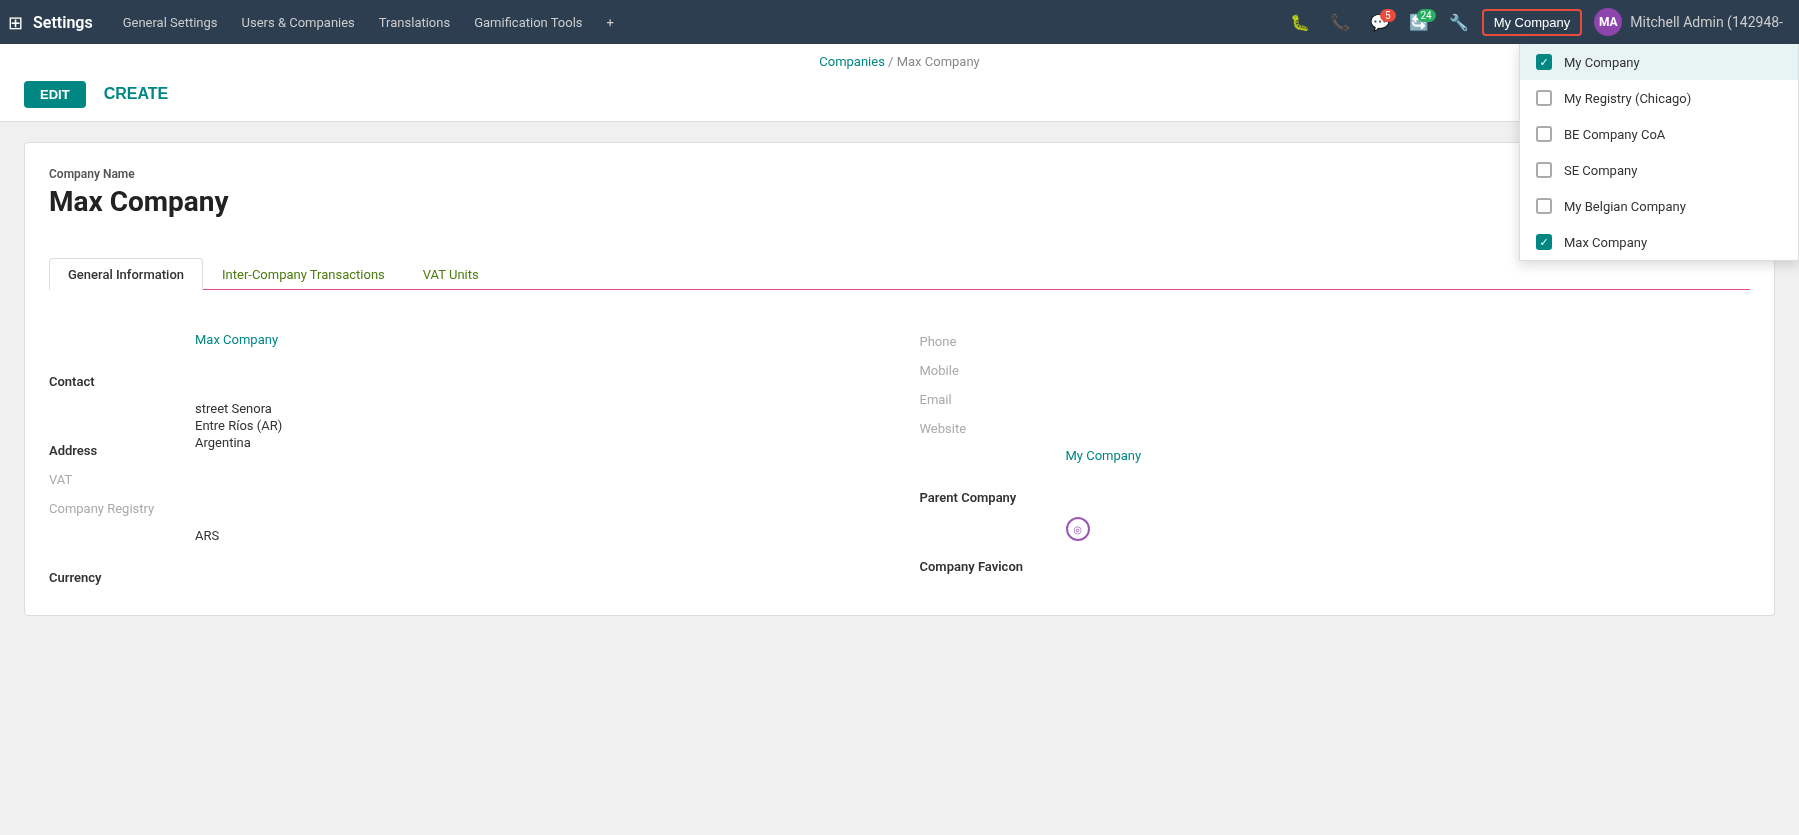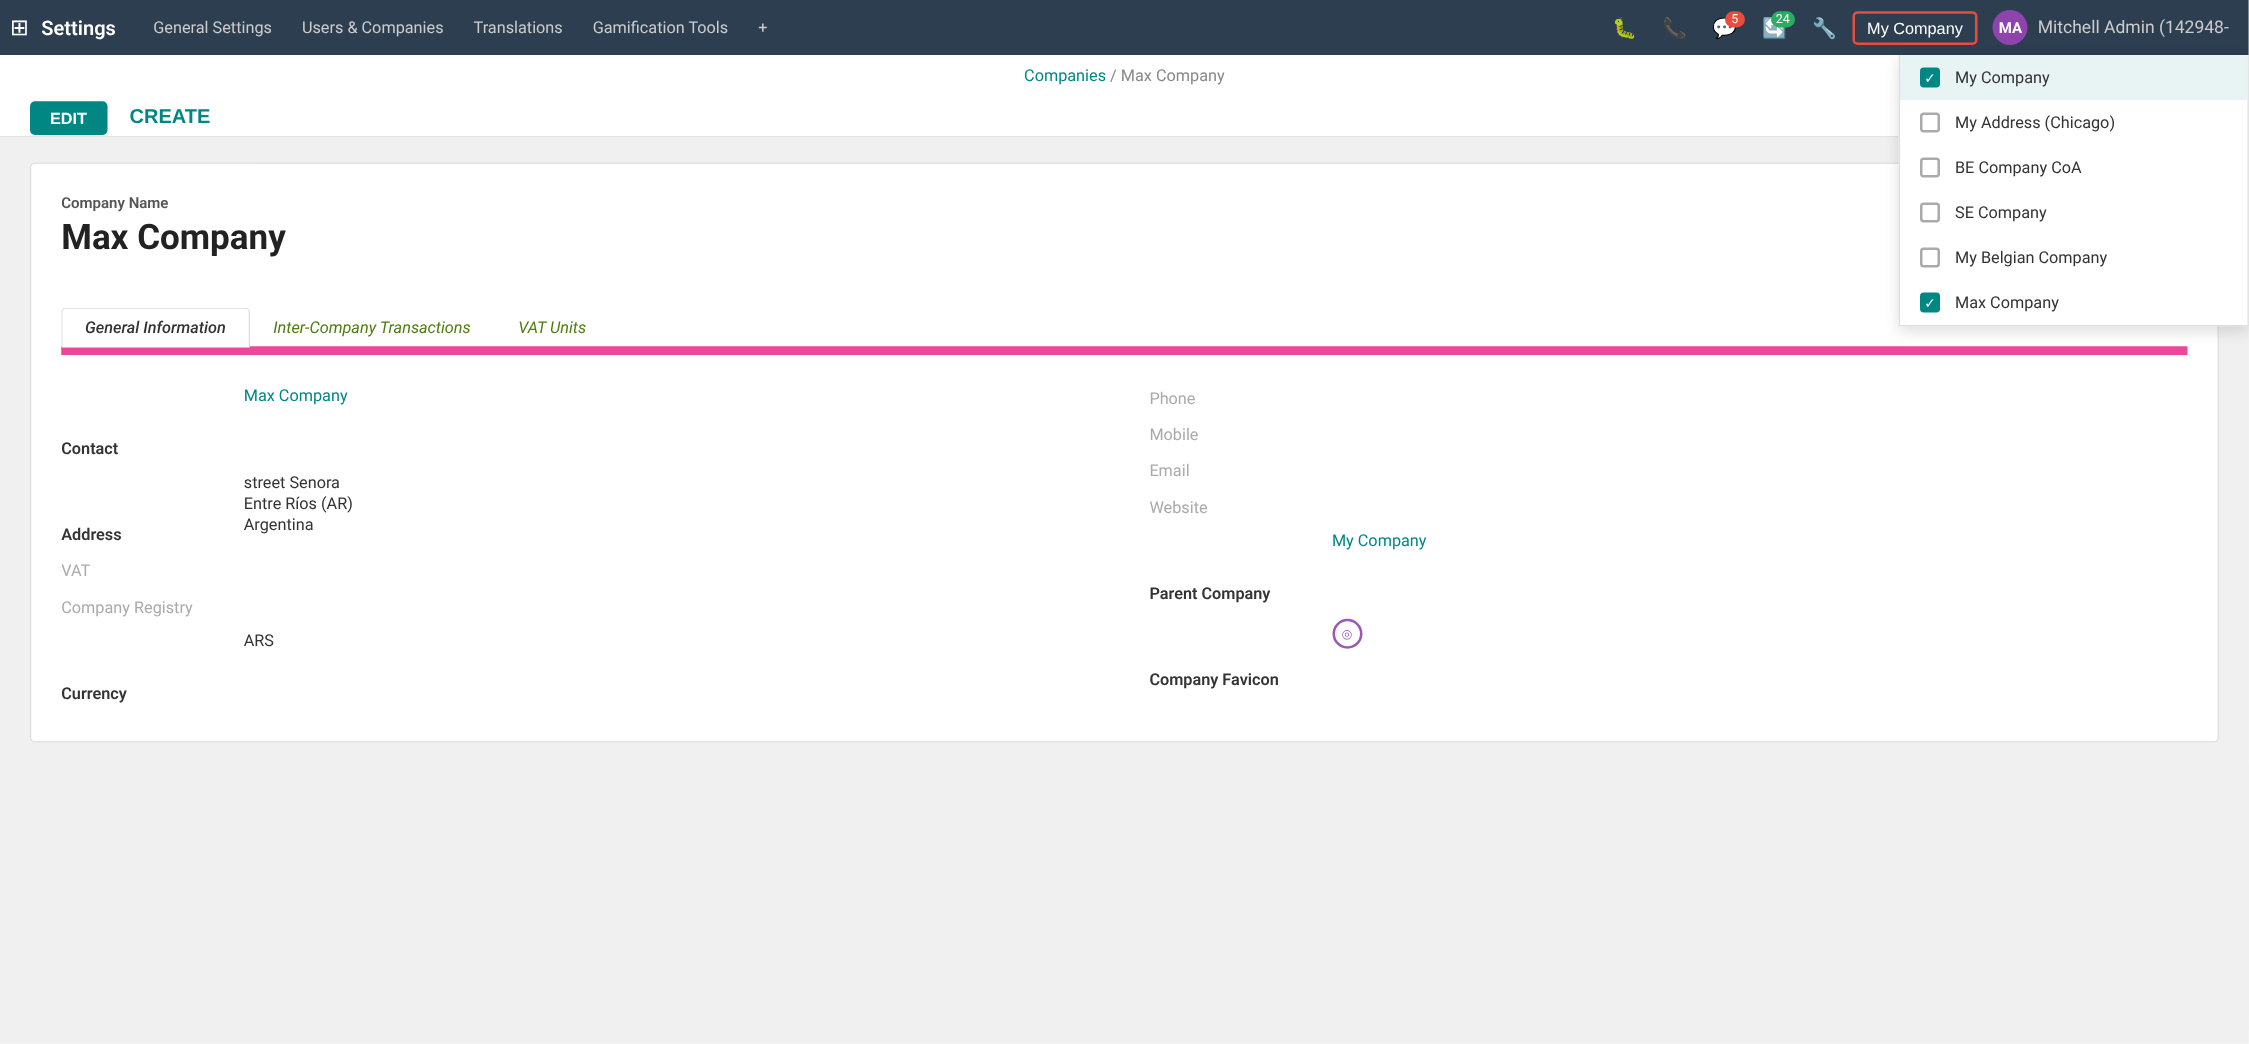--- a/index.html
+++ b/index.html
@@ -97,21 +97,21 @@
     .breadcrumb-bar {
       padding: 10px 0 4px;
       font-size: 13px;
       color: #888;
       text-align: center;
     }
     .breadcrumb-bar a { color: #008784; text-decoration: none; }
     .action-bar {
       display: flex;
       align-items: center;
-      padding: 6px 0 0;
+      padding: 6px 0 12px;
       gap: 8px;
     }
     .btn-edit {
       background: #008784;
       color: white;
       border: none;
       padding: 6px 16px;
       border-radius: 4px;
       font-size: 13px;
       font-weight: 600;
@@ -179,24 +179,23 @@
       align-items: center;
       justify-content: center;
       border-radius: 4px;
       background: white;
     }
     .logo-svg { width: 60px; height: 60px; }
 
     
     .tabs {
       display: flex;
-      border-bottom: 7px solid #ec4899;
-      margin-bottom: 20px;
+      border-bottom: 1px solid #ec4899;
+      margin-bottom: 36px;
       gap: 0;
-      font-style: italic;
     }
     .tab {
       padding: 8px 18px;
       cursor: pointer;
       font-size: 13px;
       border: 1px solid transparent;
       border-bottom: none;
       border-radius: 4px 4px 0 0;
       color: #4d7c0f;
       background: transparent;
@@ -444,21 +443,21 @@
   </div>
 </div>
 
 <div class="dropdown-overlay">
   <div class="dropdown-item selected">
     <div class="dropdown-checkbox checked">✓</div>
     <span>My Company</span>
   </div>
   <div class="dropdown-item">
     <div class="dropdown-checkbox"></div>
-    <span>My Address (Chicago)</span>
+    <span>My Registry (Chicago)</span>
   </div>
   <div class="dropdown-item">
     <div class="dropdown-checkbox"></div>
     <span>BE Company CoA</span>
   </div>
   <div class="dropdown-item">
     <div class="dropdown-checkbox"></div>
     <span>SE Company</span>
   </div>
   <div class="dropdown-item">

